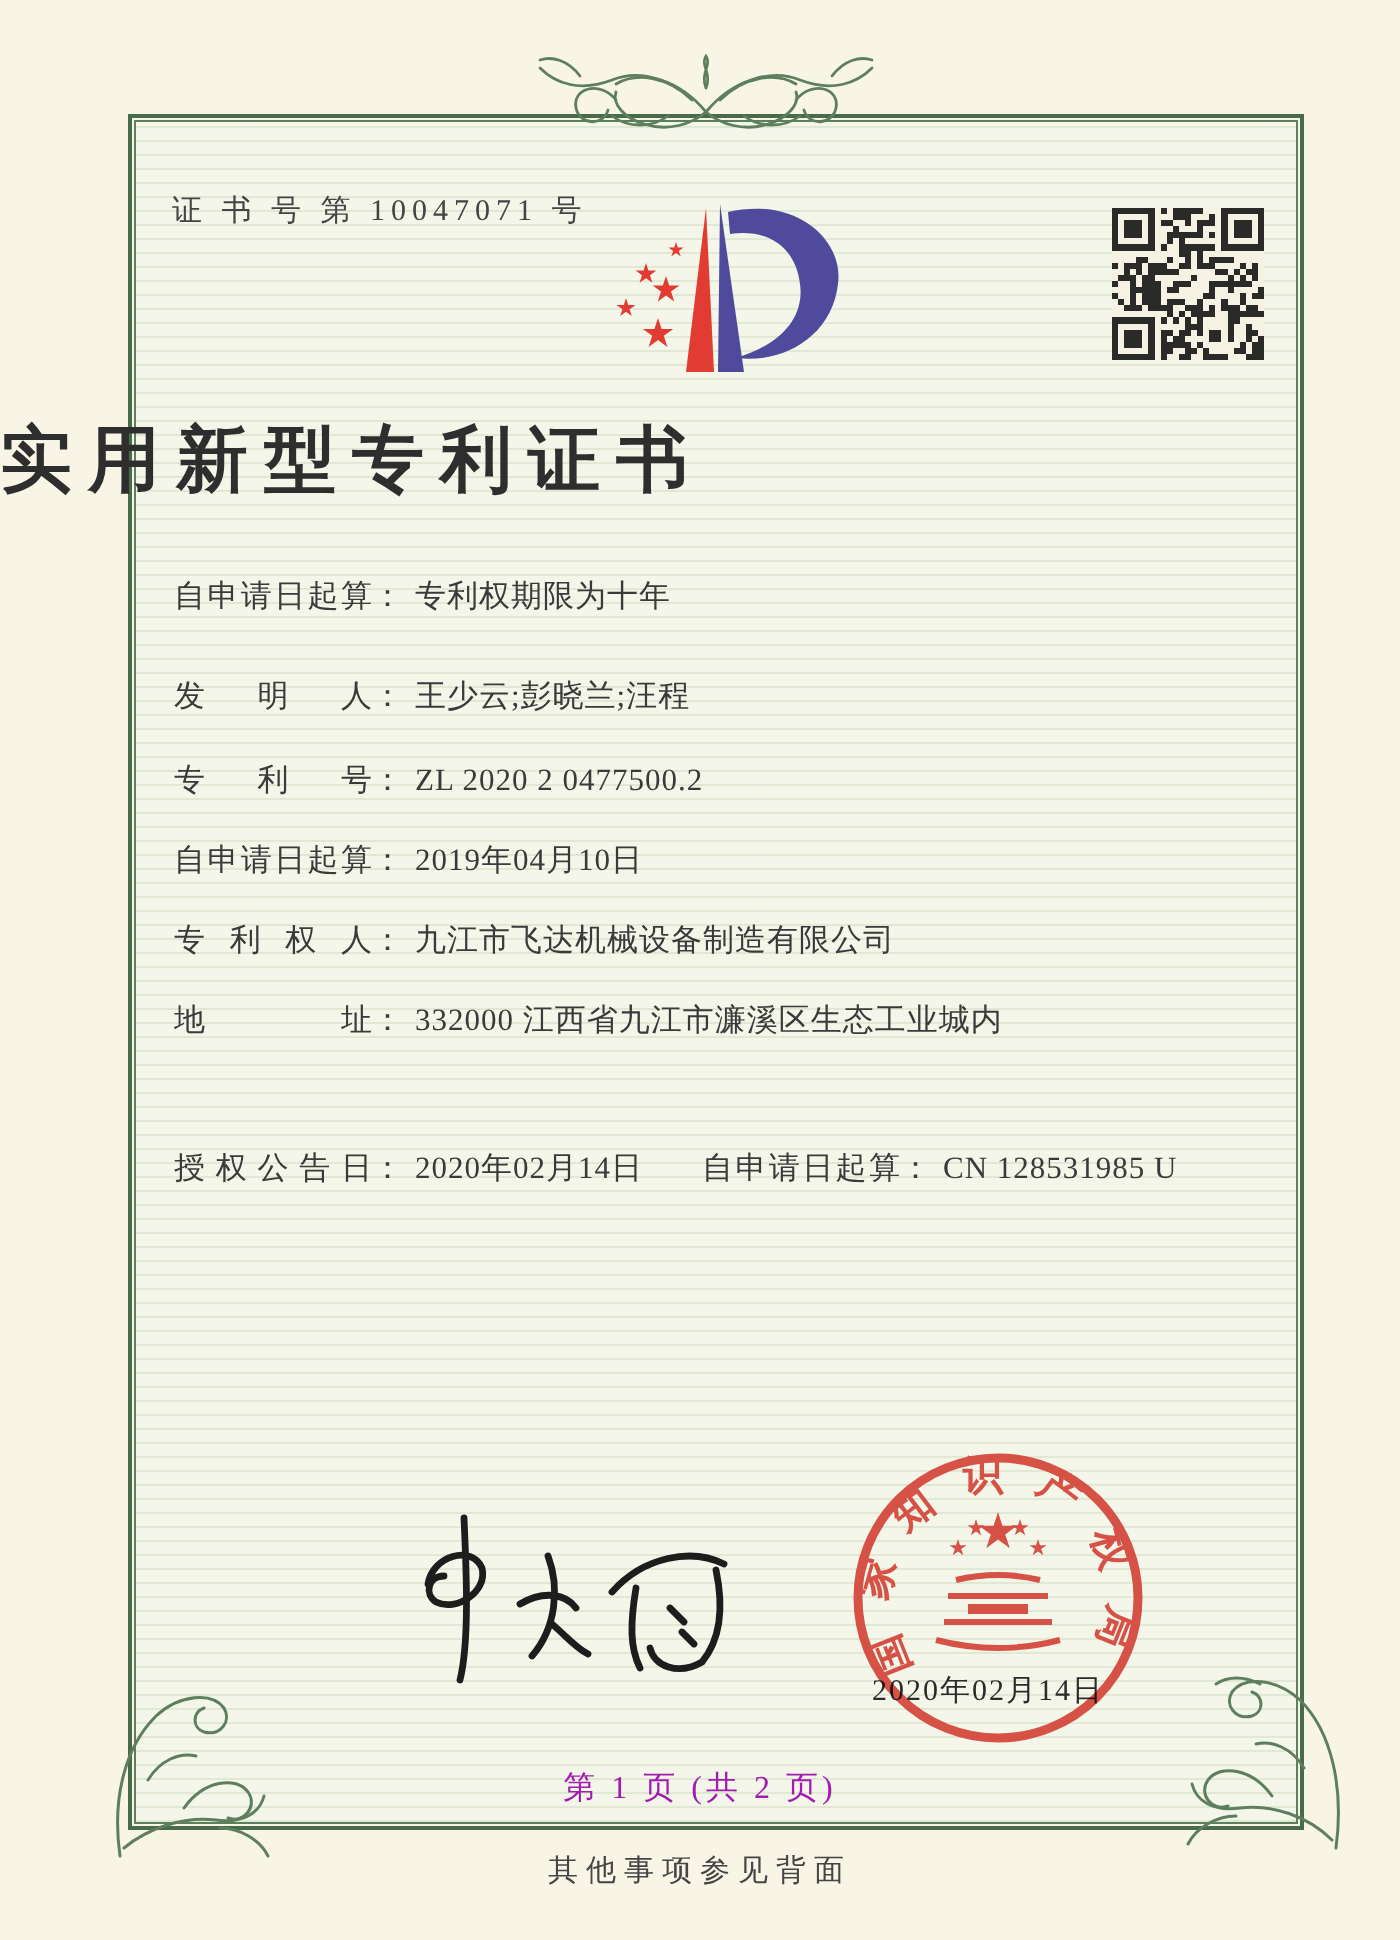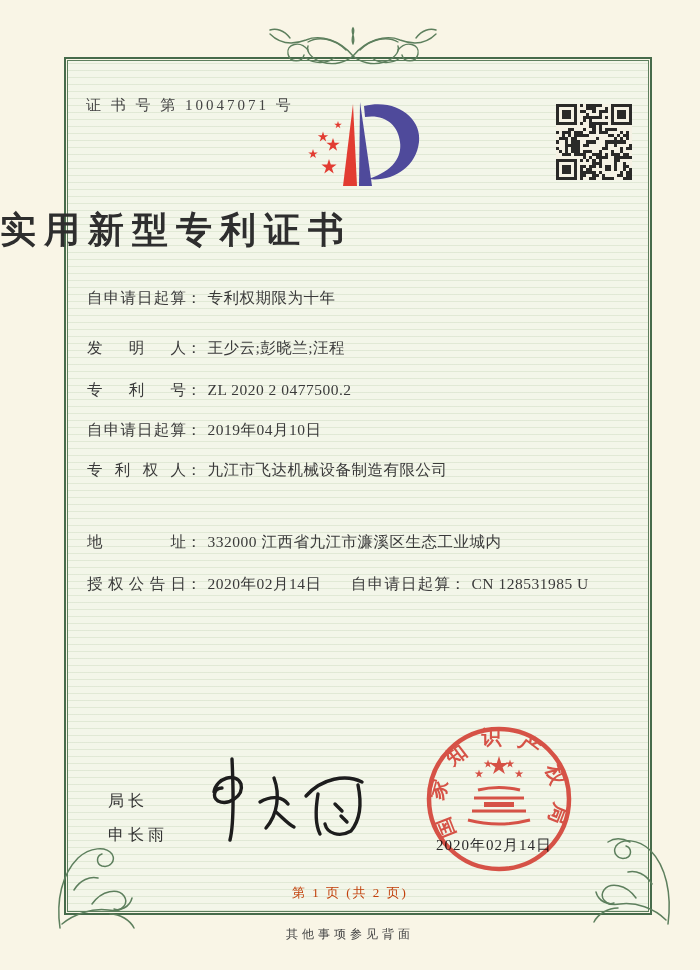--- a/index.html
+++ b/index.html
@@ -32,38 +32,38 @@
   #qr{position:absolute;left:556px;top:104px;}
   .title{
     position:absolute;left:0;right:0;top:206px;
     font-size:36px;font-weight:600;letter-spacing:8px;color:#2e2e2e;
   }
   .fields{position:absolute;left:87px;top:288px;width:542px;font-size:15.5px;}
   .frow{position:absolute;left:0;white-space:nowrap;}
   .frow .lbl{display:inline-block;width:99px;text-align:justify;text-align-last:justify;vertical-align:bottom;}
   .frow .colon{display:inline-block;margin-right:6px;}
   .frow .val{letter-spacing:0.5px;}
-  .r1{top:0;} .r2{top:50px;} .r3{top:92px;} .r4{top:132px;} .r5{top:172px;font-family:Liberation Mono, monospace;} .r6{top:212px;margin-top:32px;} .r7{top:250px;}
+  .r1{top:0;} .r2{top:50px;} .r3{top:92px;} .r4{top:132px;} .r5{top:172px;font-family:Liberation Mono, monospace;} .r6{top:212px;} .r7{top:250px;}
   .pair{display:inline-block;margin-top:36px;}
   .pair.first{width:264px;}
   .paras{
     position:absolute;left:88px;top:568px;width:540px;
     font-size:14.5px;line-height:30px;letter-spacing:0.6px;
     text-align:justify;color:#3d3d3d;
   }
   .paras p{margin:0;text-indent:2em;}
   .officer{position:absolute;left:108px;top:784px;font-size:16px;letter-spacing:4px;line-height:34px;color:#333;}
   #signature{position:absolute;left:188px;top:752px;}
   .seal-date{
     position:absolute;left:436px;top:836px;width:140px;
     font-size:15px;letter-spacing:1px;color:#2b2b2b;z-index:4;
   }
   #seal{position:absolute;left:414px;top:714px;z-index:5;opacity:0.88;mix-blend-mode:multiply;}
-  .page-info{position:absolute;left:0;right:0;top:884px;text-align:center;font-size:13px;letter-spacing:2px;color:#c2410c;z-index:4;}
-  .footer-note{position:absolute;left:0;right:0;top:926px;text-align:center;font-size:12px;letter-spacing:4px;color:#454545;}
+  .page-info{position:absolute;left:0;right:0;top:884px;text-align:center;font-size:16px;letter-spacing:2px;color:#a21caf;z-index:4;}
+  .footer-note{position:absolute;left:0;right:0;top:926px;text-align:center;font-size:15px;letter-spacing:4px;color:#454545;}
   svg{display:block;}
 </style>
 </head>
 <body>
 
 <div class="frame-outer">
   <div class="frame-inner"></div>
 </div>
 
 <svg id="top-ornament" class="ornament" width="210" height="64" viewBox="0 0 210 64">
@@ -364,24 +364,20 @@
     </div>
     <div class="frow r6">
       <span class="lbl">地址</span><span class="colon">：</span><span class="val">332000 江西省九江市濂溪区生态工业城内</span>
     </div>
     <div class="frow r7">
       <span class="pair first"><span class="lbl">授权公告日</span><span class="colon">：</span><span class="val">2020年02月14日</span></span><span class="pair"><span class="lbl">自申请日起算</span><span class="colon">：</span><span class="val">CN 128531985 U</span></span>
     </div>
   </div>
 
 
-  <div class="officer">
-    <div>局长</div>
-    <div>申长雨</div>
-  </div>
 
   <svg id="signature" width="190" height="92" viewBox="0 0 190 92">
     <g stroke="#1d1d1d" stroke-width="3.4" fill="none" stroke-linecap="round" stroke-linejoin="round">
       <path d="M26,40 C28,26 48,20 53,32 C56,44 40,54 30,49 C24,45 26,36 34,36"></path>
       <path d="M44,7 C45,30 47,68 42,88"></path>
       <path d="M86,26 C92,42 90,62 78,76"></path>
       <path d="M72,50 C84,43 95,45 100,52"></path>
       <path d="M88,60 C95,66 100,72 106,75"></path>
       <path d="M118,44 C134,26 158,22 174,30"></path>
       <path d="M130,42 C127,60 127,72 132,82"></path>

